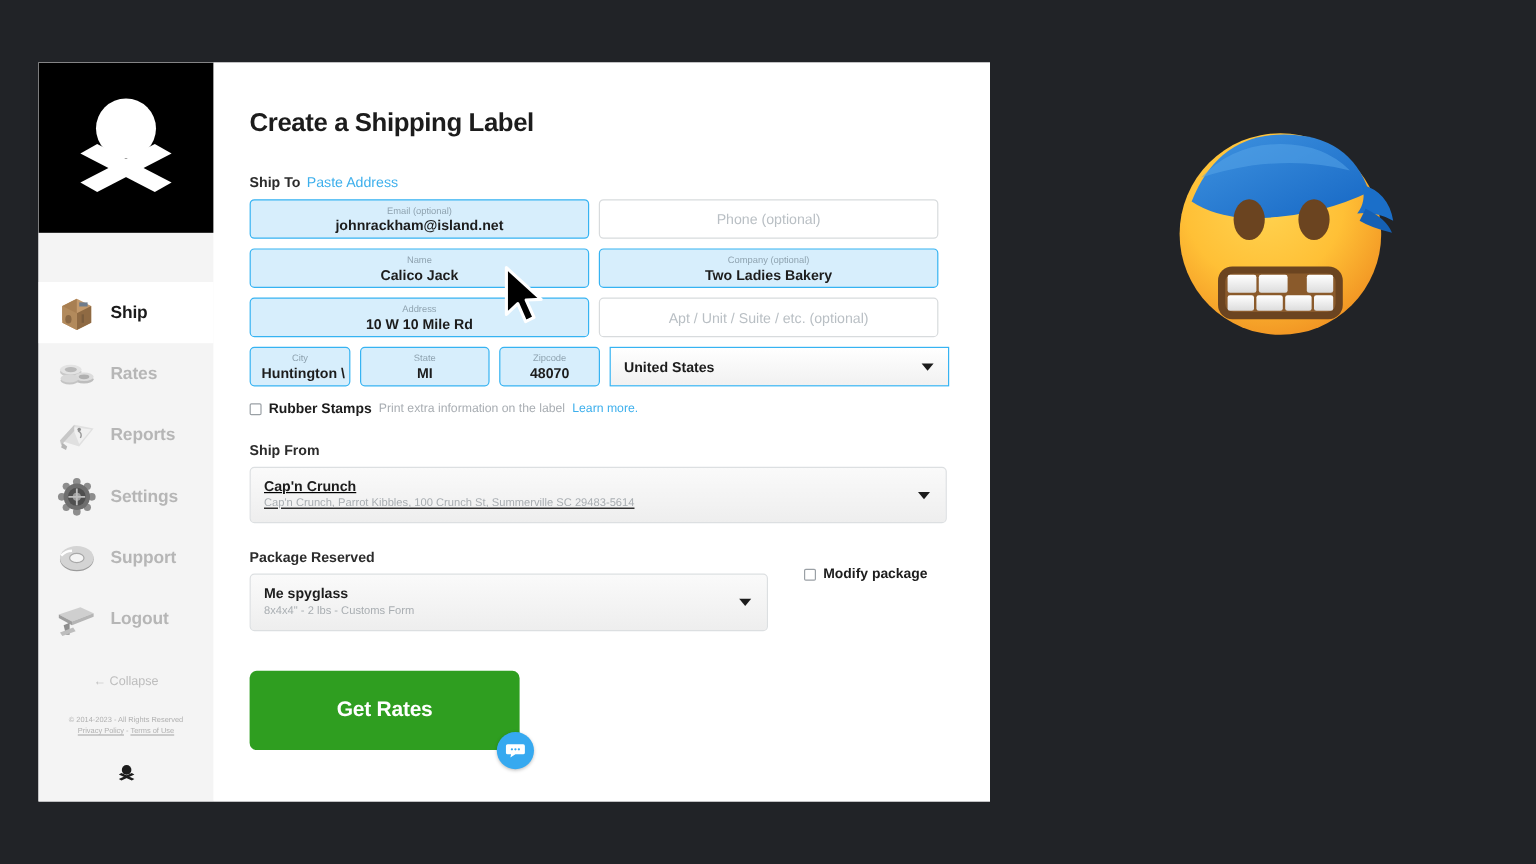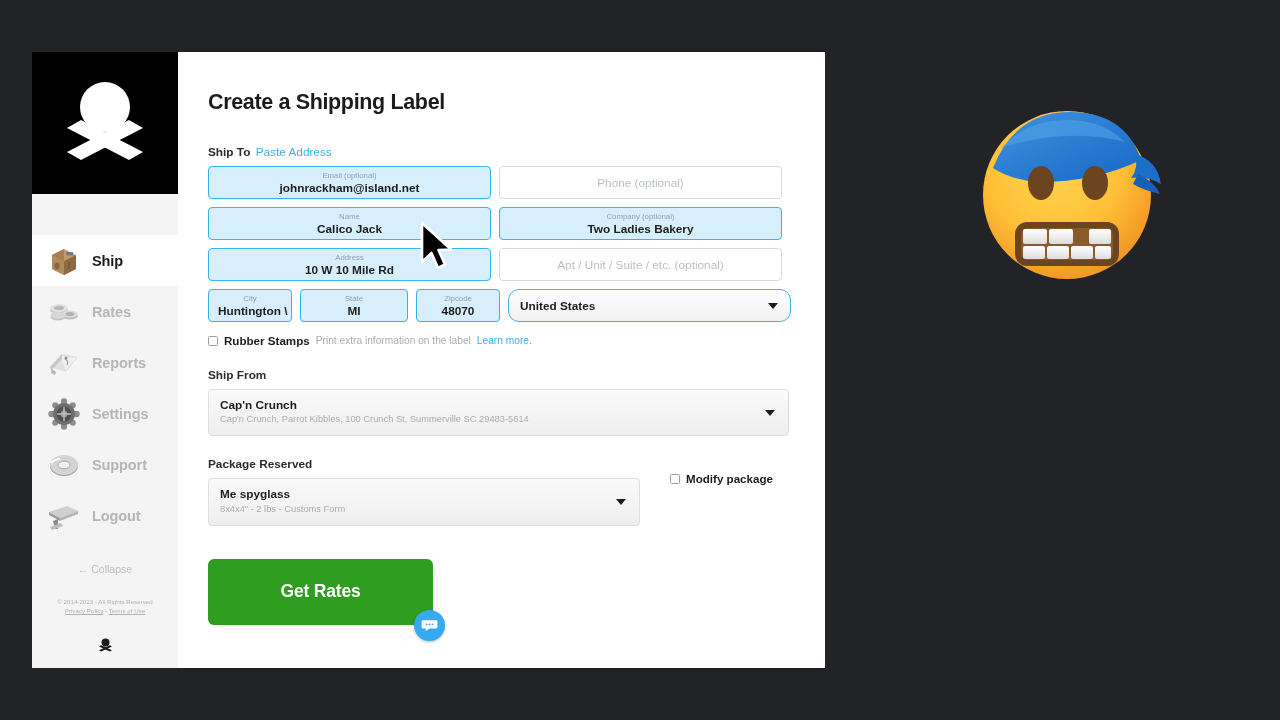--- a/index.html
+++ b/index.html
@@ -174,21 +174,21 @@
 
   .w-half { width: 283px; }
   .w-city { width: 84px; }
   .w-state { width: 108px; }
   .w-zip { width: 84px; }
 
   
   .select-country {
     width: 283px;
     height: 33px;
-    border-radius: 11px;
+    border-radius: 0;
     border: 1.6px solid #36b3f2;
     background: linear-gradient(#ffffff, #f1f1f1);
     display: flex;
     align-items: center;
     padding: 0 11px;
     font-size: 11.8px;
     font-weight: bold;
     color: #1c1c1c;
     cursor: pointer;
     position: relative;
@@ -228,21 +228,21 @@
     position: relative;
     cursor: pointer;
     padding: 8px 30px 8px 11px;
   }
   .bs-title { font-size: 11.8px; font-weight: bold; color: #1c1c1c; line-height: 1.3; }
   .bs-sub { font-size: 9.3px; color: #a9aeb2; line-height: 1.5; white-space: nowrap; }
 
   .ship-from-wrap { margin-top: 21px; }
   .package-wrap { margin-top: 21px; display: flex; align-items: flex-start; gap: 30px; }
 
-  #ship-from-select { width: 581px; }
+  #ship-from-select { width: 581px; text-decoration: underline; }
   #package-select { width: 432px; }
 
   .caret-b {
     position: absolute;
     right: 13px;
     top: 50%;
     transform: translateY(-50%);
     width: 0; height: 0;
     border-left: 5px solid transparent;
     border-right: 5px solid transparent;

